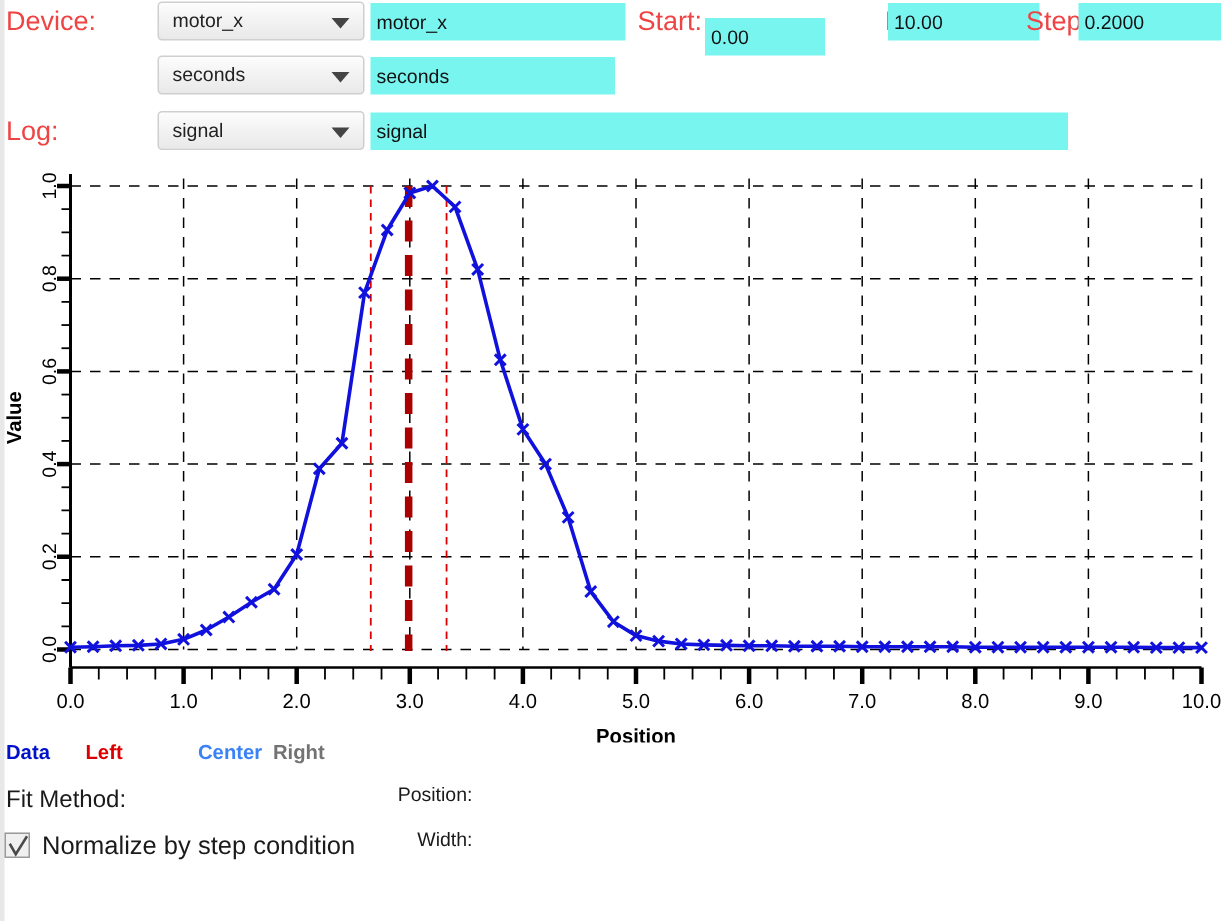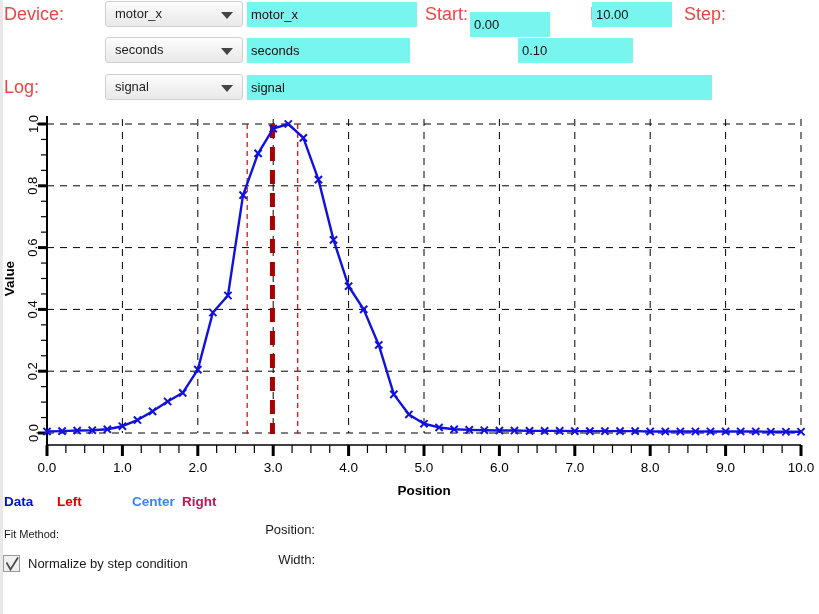--- a/index.html
+++ b/index.html
@@ -66,29 +66,29 @@
     position:absolute;left:0;top:105px;width:819px;height:390px;
   }
   svg.plot{display:block;}
   
   .bottom{position:absolute;left:0;top:492px;width:819px;height:122px;}
   .legend{position:absolute;top:0;height:20px;}
   .lg{position:absolute;font-weight:bold;font-size:13.5px;line-height:20px;}
   .lg-data{color:#0011cc;left:4px;}
   .lg-left{color:#dd0000;left:57px;}
   .lg-center{color:#3b82f6;left:132px;}
-  .lg-right{color:#be185d;left:182px;}
-  .fitlbl{position:absolute;left:4px;top:29px;line-height:26px;font-size:11px;text-align:center;}
+  .lg-right{color:#737373;left:182px;}
+  .fitlbl{position:absolute;left:4px;top:29px;line-height:26px;font-size:16px;text-align:center;}
   .chk-wrap{position:absolute;left:3px;top:63px;height:22px;cursor:pointer;}
   .chk{
     position:absolute;left:0;top:0;width:17px;height:17px;
     background:#f0f0f0;border:1px solid #9a9a9a;box-sizing:border-box;
   }
   .chk svg{position:absolute;left:1px;top:0px;}
-  .chk-lbl{position:absolute;left:25px;top:0;line-height:18px;font-size:13px;white-space:nowrap;}
+  .chk-lbl{position:absolute;left:25px;top:0;line-height:18px;font-size:17px;white-space:nowrap;}
   .outlbl{position:absolute;text-align:right;font-size:13px;line-height:24px;}
 </style>
 </head>
 <body>
 
 <div class="left-strip"></div>
 
 <div class="form">
 
   <div class="row row1">
@@ -98,35 +98,35 @@
       <span class="ctext">motor_x</span>
       <span class="carrow"></span>
     </div>
 
     <input class="cyan" style="left: 247px; top: 1px; width: 170px;" value="motor_x">
 
     <span class="lbl" style="left:425px;">Start:</span>
     <input class="cyan" style="left: 470px; top: 11px; width: 80px;" value="0.00">
 
     <span class="lbl" style="left:590px;">End:</span>
-    <input class="cyan" style="left: 592px; top: 1px; width: 80px;" value="10.00">
+    <input class="cyan" style="left: 592px; top: 1px; width: 101px;" value="10.00">
 
     <span class="lbl" style="left:684px;">Step:</span>
+    <input class="cyan" style="left: 719px; top: 1px; width: 95px;" value="0.2000">
   </div>
 
   <div class="row row2">
 
     <div class="combo" style="left:105px;top:0;width:138px;">
       <span class="ctext">seconds</span>
       <span class="carrow"></span>
     </div>
 
     <input class="cyan" style="left: 247px; top: 1px; width: 163px;" value="seconds">
 
-    <input class="cyan" style="left: 518px; top: 1px; width: 115px;" value="0.10">
   </div>
 
   <div class="row row3">
     <span class="lbl" style="left:4px;">Log:</span>
 
     <div class="combo" style="left:105px;top:0;width:138px;">
       <span class="ctext">signal</span>
       <span class="carrow"></span>
     </div>
 

